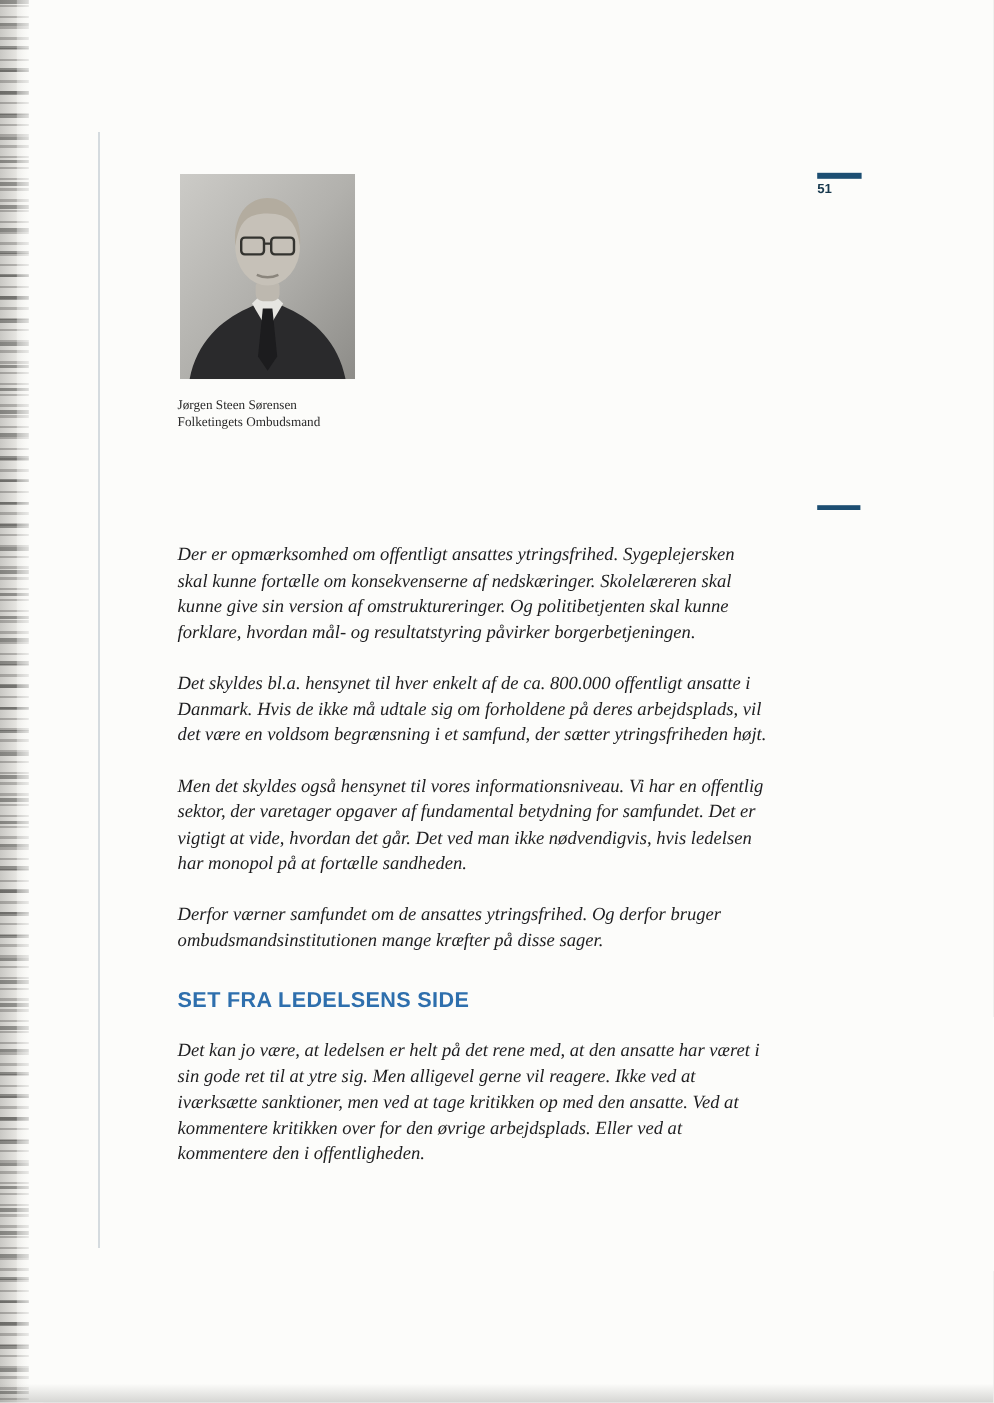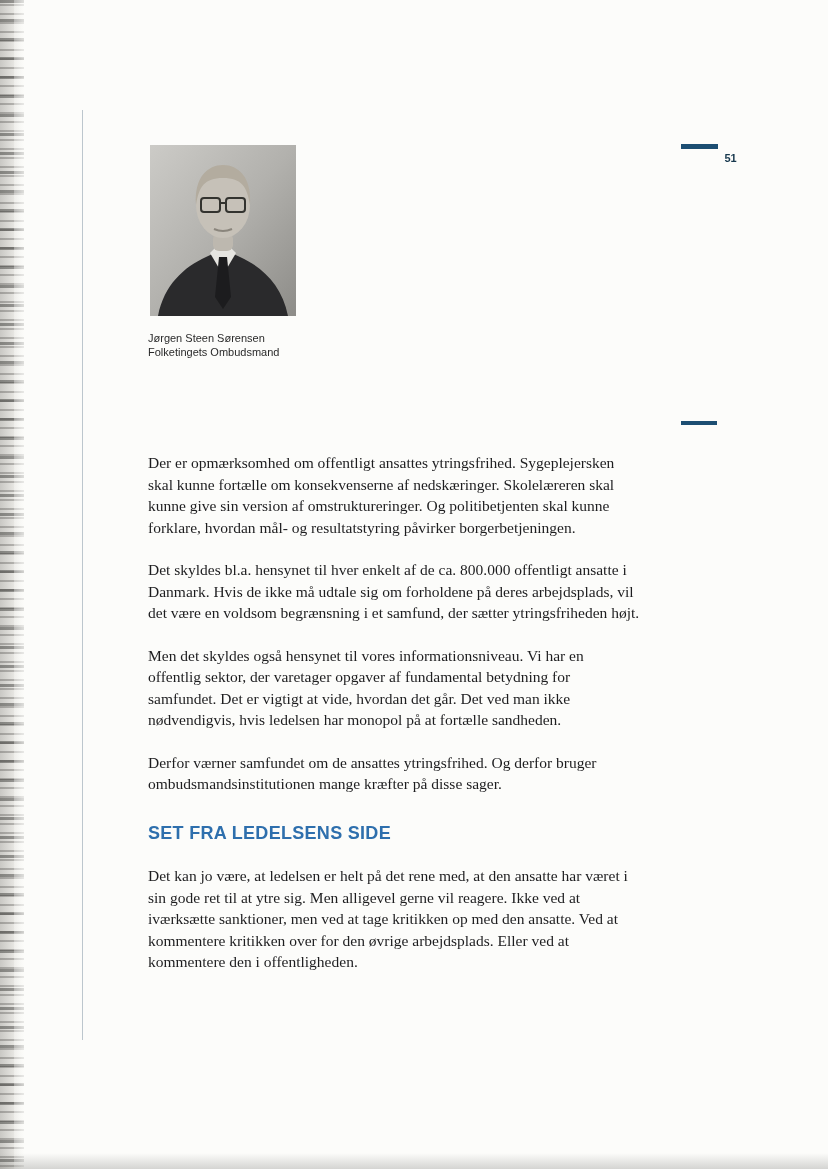--- a/index.html
+++ b/index.html
@@ -33,46 +33,46 @@
   .margin-rule {
     position: absolute; left: 82px; top: 110px; width: 1px; height: 930px;
     background: var(--margin_rule, #bcc6cd);
   }
   
   .pagenum-rule {
     position: absolute; left: 681px; top: 144px; width: 37px; height: 5px;
     background: var(--accent_blue, #1c4e72);
   }
   .pagenum {
-    position: absolute; left: 707px; top: 152px; width: 47px;
-    text-align: center;
+    position: absolute; left: 681px; top: 152px; width: 47px;
+    text-align: left;
     font-family: "Liberation Sans", sans-serif;
     font-size: 11px; font-weight: bold; color: #17384d;
   }
   
   .section-rule {
     position: absolute; left: 681px; top: 421px; width: 36px; height: 4px;
     background: var(--accent_blue, #1c4e72);
   }
   
   .photo {
     position: absolute; left: 150px; top: 145px; width: 146px; height: 171px;
     overflow: hidden;
   }
   .caption {
     position: absolute; left: 148px; top: 331px;
-    font-family: Liberation Sans, sans-serif;
+    font-family: Liberation Serif, serif;
     font-size: 11px; line-height: 14px; color: #2a2a2a;
   }
   
   .body-text {
     position: absolute; left: 148px; top: 452px; width: 492px;
     font-size: 15.5px; line-height: 21.5px; color: var(--text, #1d1d1f);
   }
-  .body-text p { margin: 0 0 21px 0; }
+  .body-text p { margin: 0 0 21px 0; font-style: italic; }
   .section-heading {
     font-family: "Liberation Sans", sans-serif;
     font-size: 18px; font-weight: bold; letter-spacing: .3px;
     color: var(--heading_blue, #2e6fad);
     margin: 28px 0 21px 0;
   }
 </style>
 </head>
 <body>
 

